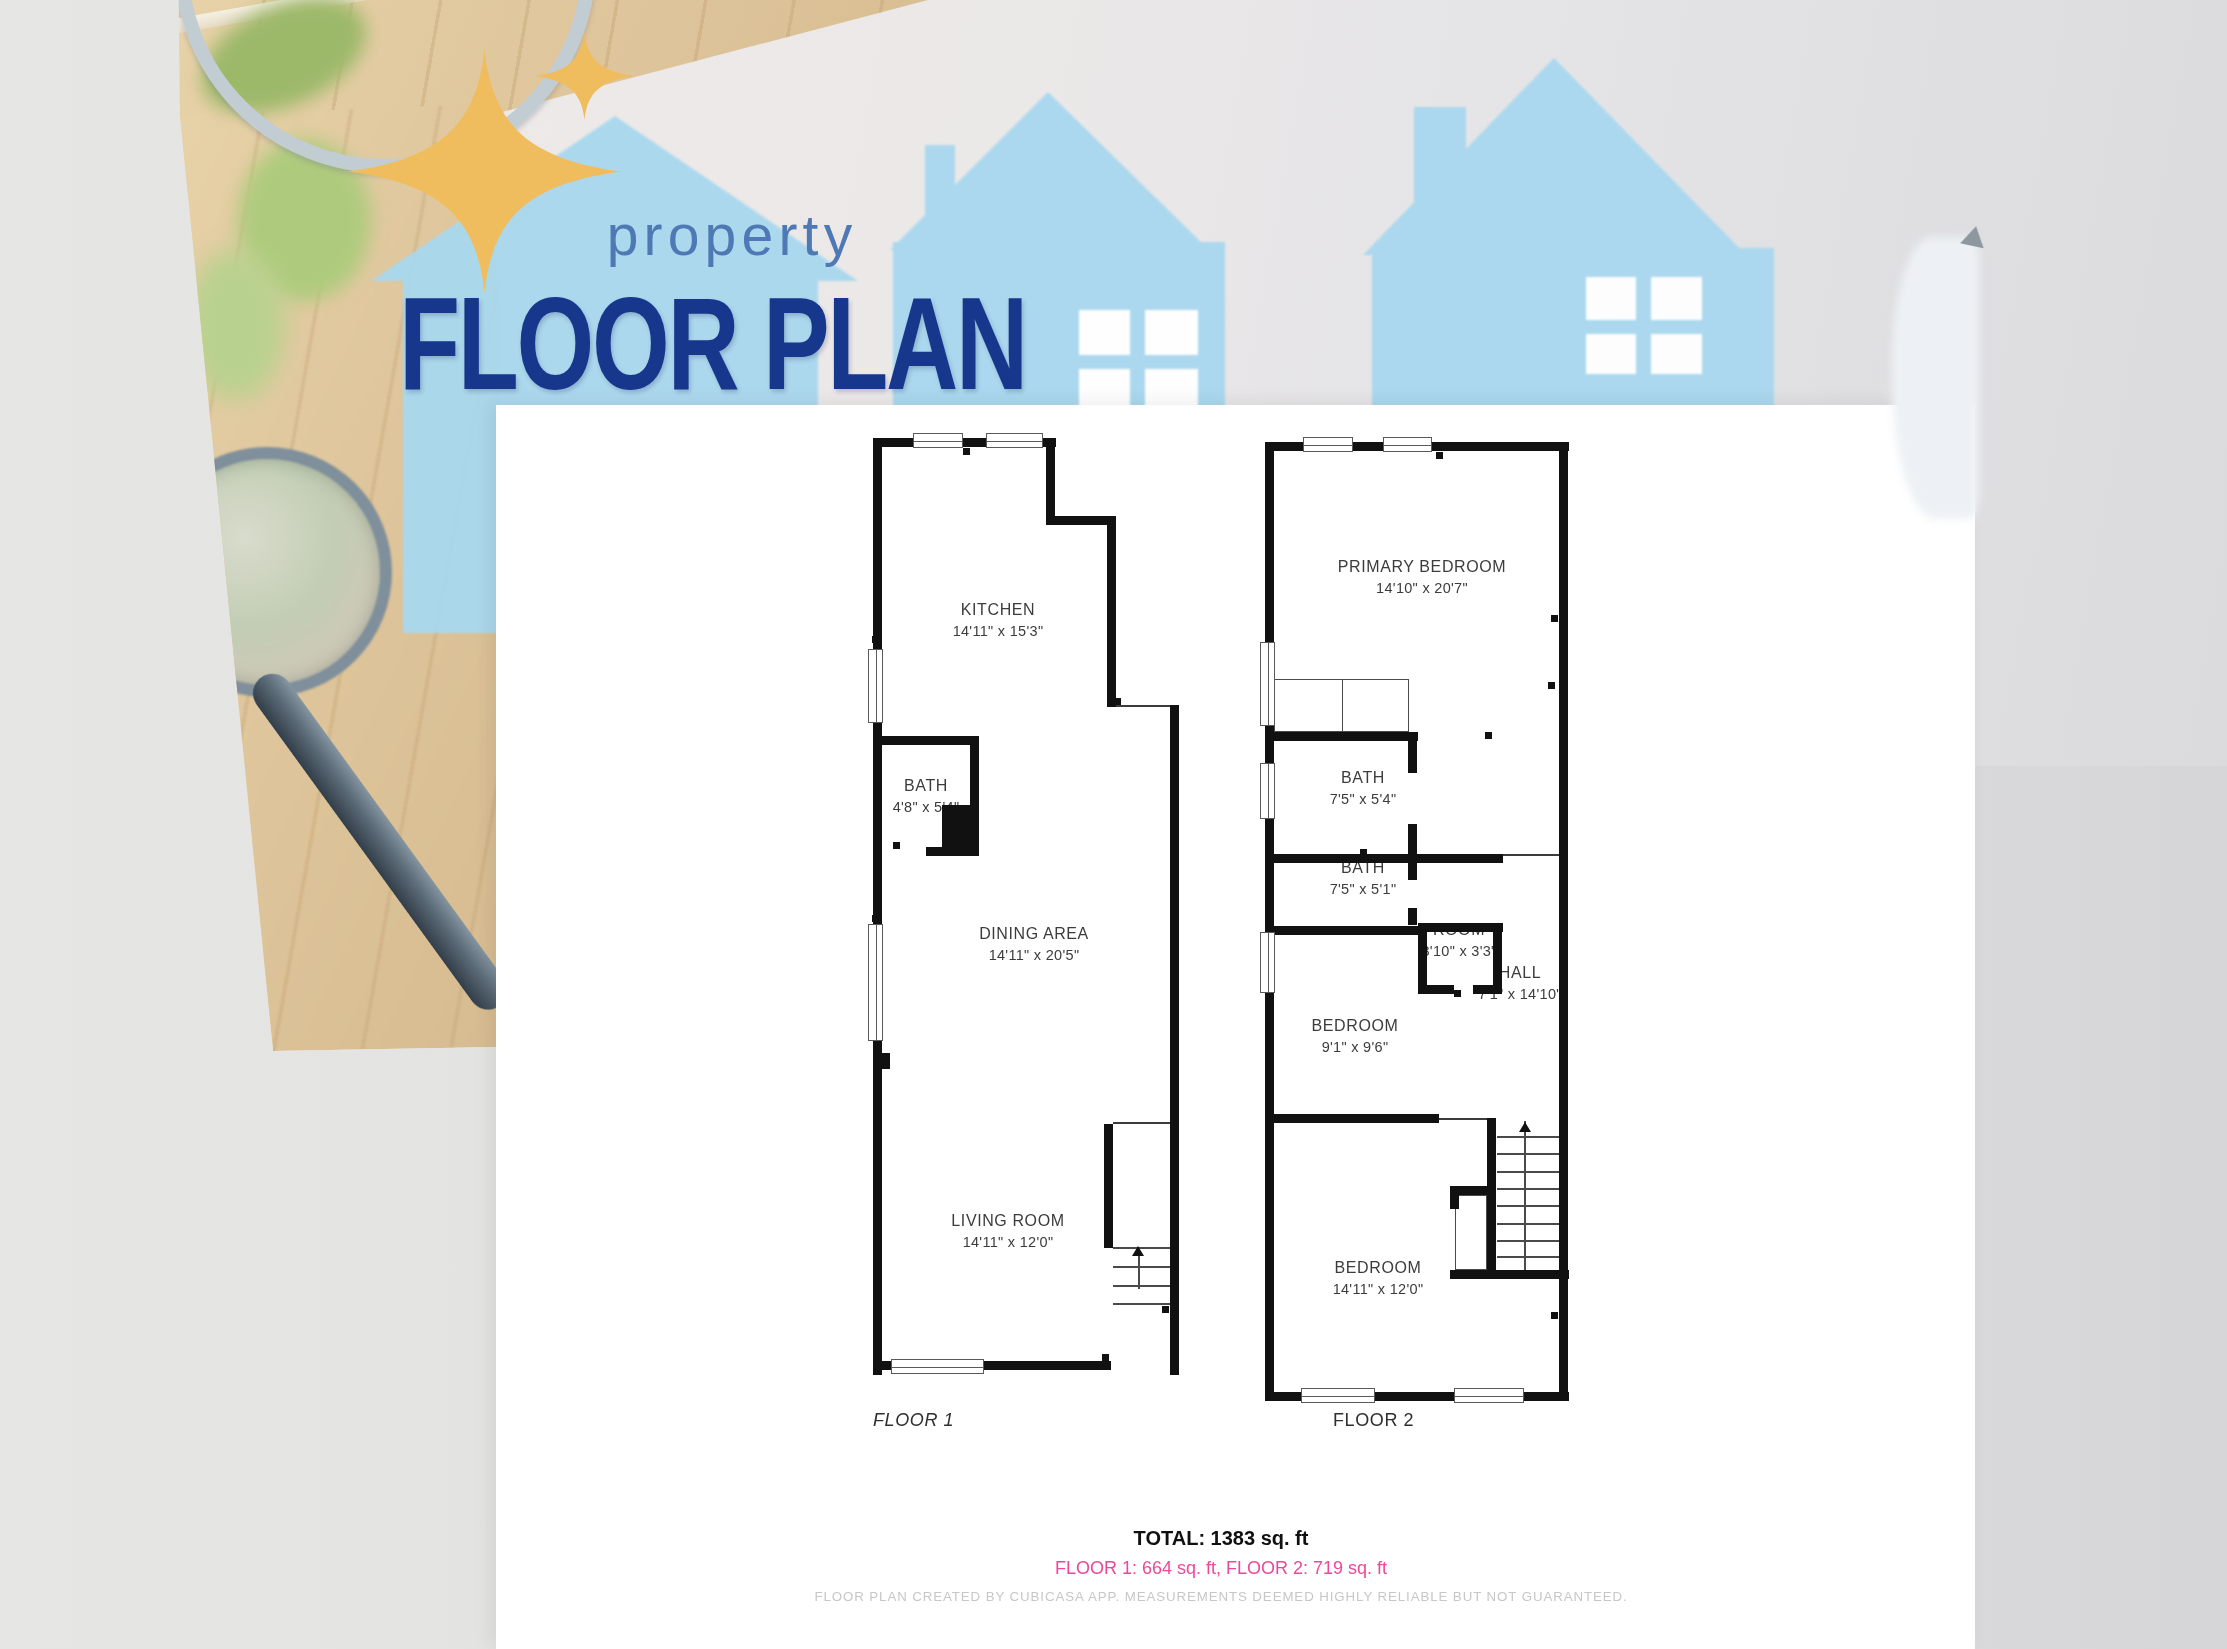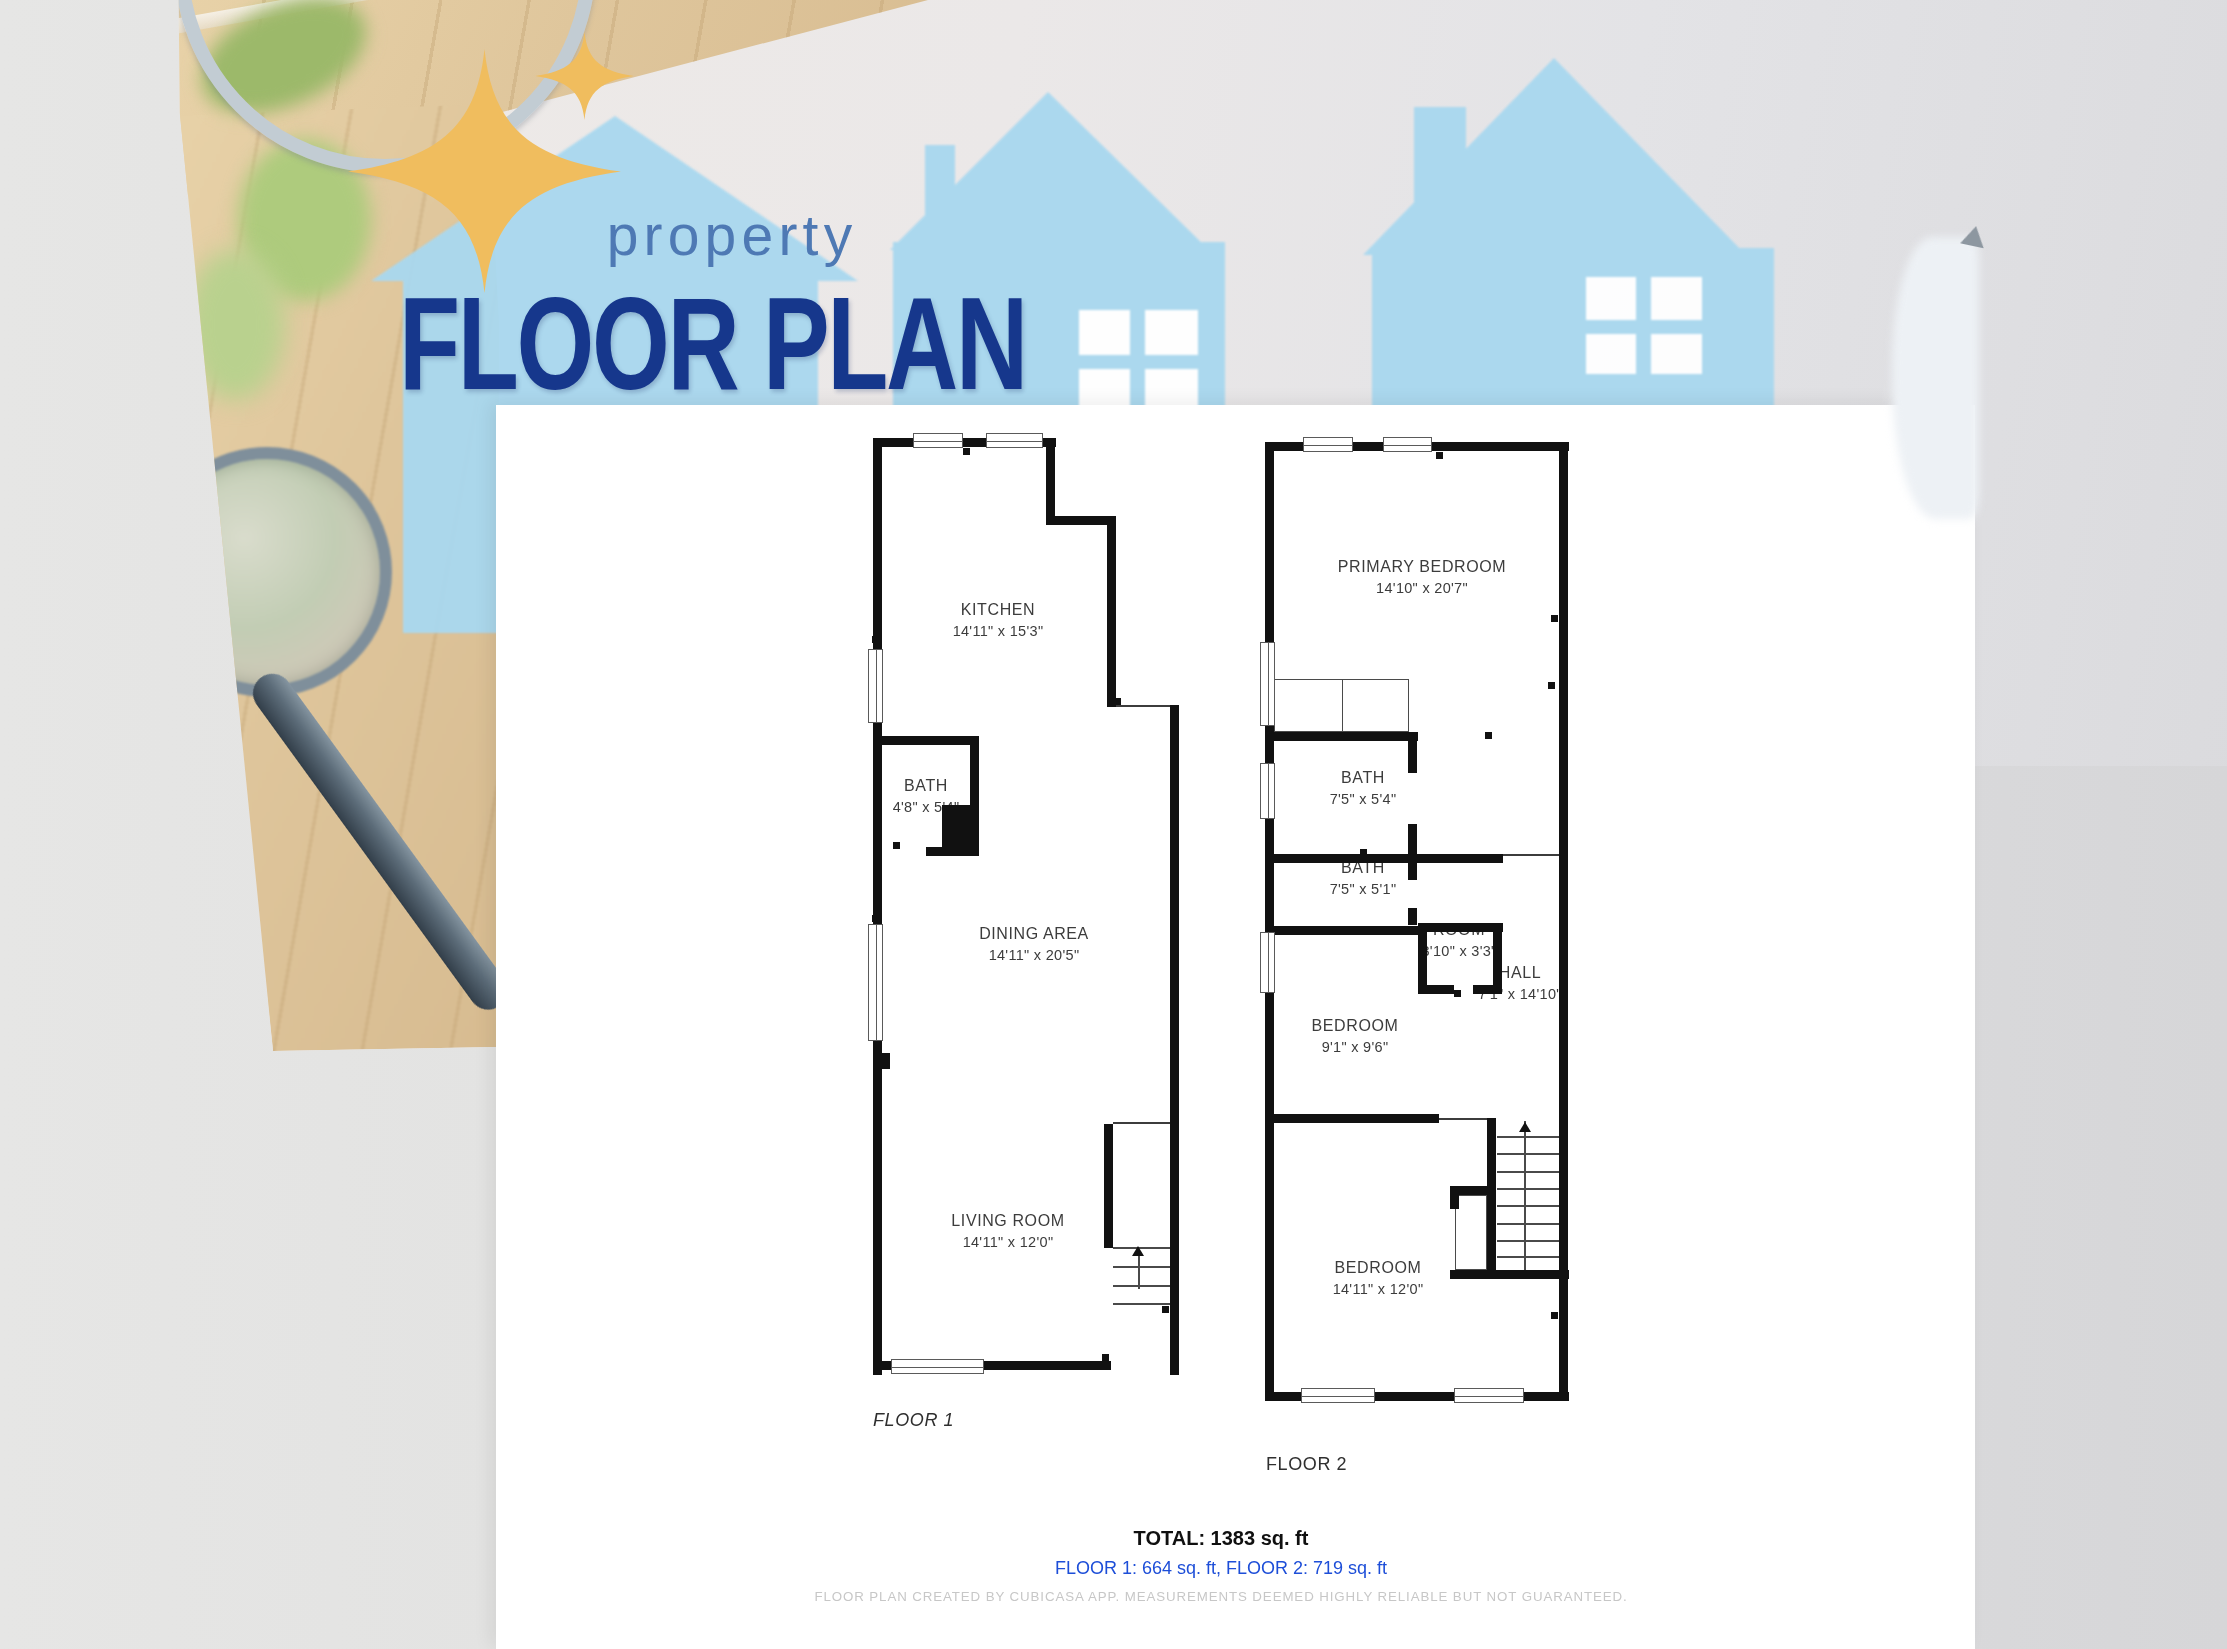--- a/index.html
+++ b/index.html
@@ -62,21 +62,21 @@
   .win-mid-h{position:absolute;left:0;right:0;top:50%;height:1.2px;background:#5a5a5a;}
   .win-mid-v{position:absolute;top:0;bottom:0;left:50%;width:1.2px;background:#5a5a5a;}
   .closet{position:absolute;border:1.2px solid #4a4a4a;z-index:2;box-sizing:border-box;background:#fff;}
   .dot{position:absolute;width:7px;height:7px;background:#111;z-index:3;}
   .whitegap{position:absolute;background:#fff;z-index:3;}
   .arrow-head{position:absolute;width:0;height:0;border-left:6.4px solid transparent;
      border-right:6.4px solid transparent;border-bottom:10px solid #111;z-index:3;}
   .floor-tag{position:absolute;font-size:18px;color:#2f2f2f;letter-spacing:0.6px;z-index:2;}
   #summary-total{left:1221px;top:1538px;transform:translate(-50%,-50%);font-size:20px;font-weight:700;
      color:#101010;white-space:nowrap;z-index:2;}
-  #summary-breakdown{left:1221px;top:1568px;transform:translate(-50%,-50%);font-size:18px;color:#1d4ed8;
+  #summary-breakdown{left:1221px;top:1568px;transform:translate(-50%,-50%);font-size:18px;color:#ec4899;
      white-space:nowrap;z-index:2;}
   #disclaimer{left:1221px;top:1596px;transform:translate(-50%,-50%);font-size:13.3px;color:#c7c7c7;
      letter-spacing:0.9px;white-space:nowrap;z-index:2;}
 </style>
 </head>
 <body>
 
 <div id="photo" class="abs">
   <div id="wood-top" class="abs wood"></div>
   <div id="table-edge" class="abs"></div>
@@ -166,21 +166,21 @@
   <div class="room-label" style="left:1355px;top:1036px;">
     <div class="room-name">BEDROOM</div>
     <div class="room-dims">9'1" x 9'6"</div>
   </div>
   <div class="room-label" style="left:1378px;top:1278px;">
     <div class="room-name">BEDROOM</div>
     <div class="room-dims">14'11" x 12'0"</div>
   </div>
 
   <div class="floor-tag" style="left:873px;top:1410px;font-style:italic;">FLOOR 1</div>
-  <div class="floor-tag" style="left:1266px;top:1410px;margin-top:44px;">FLOOR 2</div>
+  <div class="floor-tag" style="left:1333px;top:1410px;">FLOOR 2</div>
 
   <div id="summary-total" class="abs">TOTAL: 1383 sq. ft</div>
   <div id="summary-breakdown" class="abs">FLOOR 1: 664 sq. ft, FLOOR 2: 719 sq. ft</div>
   <div id="disclaimer" class="abs">FLOOR PLAN CREATED BY CUBICASA APP. MEASUREMENTS DEEMED HIGHLY RELIABLE BUT NOT GUARANTEED.</div>
 <div class="wall" style="left: 873px; top: 438px; width: 9.3px; height: 937px;"></div>
     <div class="wall" style="left: 873px; top: 438px; width: 183px; height: 9.3px;"></div>
     <div class="wall" style="left: 1046px; top: 438px; width: 9.3px; height: 87px;"></div>
     <div class="wall" style="left: 1046px; top: 516px; width: 70px; height: 9.3px;"></div>
     <div class="wall" style="left: 1107px; top: 516px; width: 9.3px; height: 191px;"></div>
     <div class="wall" style="left: 1170px; top: 705px; width: 9.3px; height: 670px;"></div>

